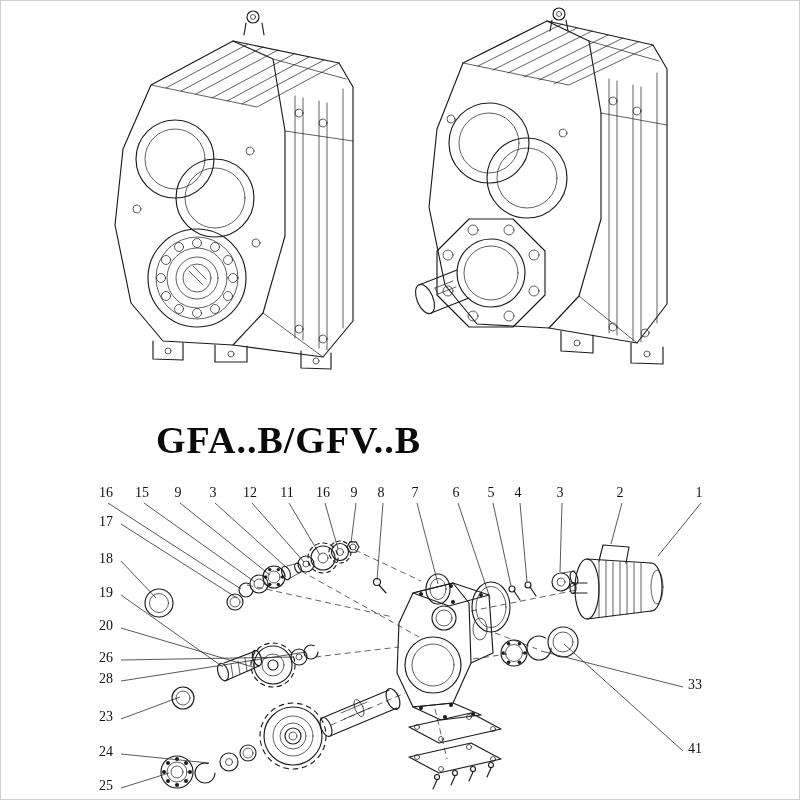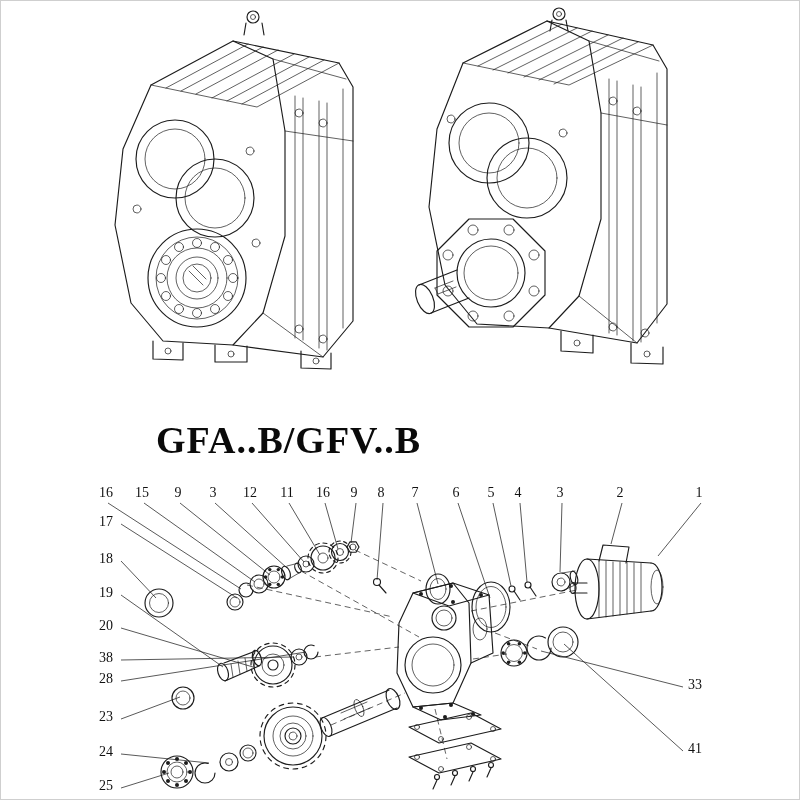--- a/index.html
+++ b/index.html
@@ -371,21 +371,21 @@
   <div class="callout" style="left:476px;top:483px">5</div>
   <div class="callout" style="left:503px;top:483px">4</div>
   <div class="callout" style="left:545px;top:483px">3</div>
   <div class="callout" style="left:605px;top:483px">2</div>
   <div class="callout" style="left:684px;top:483px">1</div>
 
   <div class="callout" style="left:91px;top:512px">17</div>
   <div class="callout" style="left:91px;top:549px">18</div>
   <div class="callout" style="left:91px;top:583px">19</div>
   <div class="callout" style="left:91px;top:616px">20</div>
-  <div class="callout" style="left:91px;top:648px">38</div>
+  <div class="callout" style="left:91px;top:648px">26</div>
   <div class="callout" style="left:91px;top:669px">28</div>
   <div class="callout" style="left:91px;top:707px">23</div>
   <div class="callout" style="left:91px;top:742px">24</div>
   <div class="callout" style="left:91px;top:776px">25</div>
 
   <div class="callout" style="left:680px;top:675px">33</div>
   <div class="callout" style="left:680px;top:739px">41</div>
 
 </div>
 

